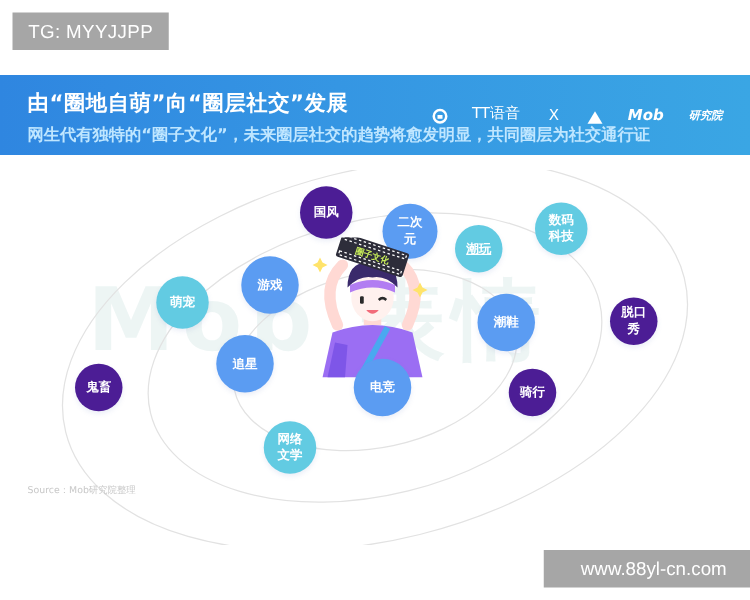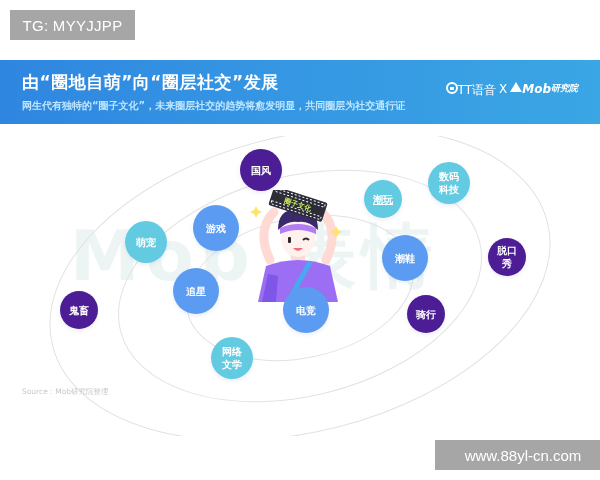--- a/index.html
+++ b/index.html
@@ -22,26 +22,26 @@
   }
   .header {
     position:absolute; left:0; top:60px; width:600px; height:64px;
     background:linear-gradient(90deg,#2f86e0 0%,#3596e3 45%,#3aa6e4 100%);
   }
   .header-title {
     position:absolute; left:22px; top:11px; font-size:17px; font-weight:bold;
     color:#ffffff; letter-spacing:0.5px;
   }
   .header-subtitle {
-    position:absolute; left:22px; top:39px; font-size:10px; color:#bfe6ff;
+    position:absolute; left:22px; top:39px; font-size:13px; color:#bfe6ff;
     font-weight:bold;
   }
   .brand {
-    position:absolute; right:22px; top:22px; display:flex; align-items:flex-start;
-    gap:0; color:#ffffff; font-size:12px;
+    position:absolute; right:22px; top:22px; display:flex; align-items:flex-end;
+    gap:20px; color:#ffffff; font-size:12px;
   }
   .tt-icon {
     width:12px; height:12px; border:2px solid #fff; border-radius:50%;
     position:relative; box-sizing:border-box;
   }
   .tt-icon::before, .tt-icon::after {
     content:""; position:absolute; top:3px; width:2px; height:3px; background:#fff;
   }
   .tt-icon::before { left:2px; } .tt-icon::after { right:2px; }
   .brand-x { font-size:12px; margin:0 3px; }
@@ -95,20 +95,22 @@
 <div class="diagram">
   <div class="watermark">Mob 表情</div>
 
   <svg class="orbits" width="600" height="300">
     <ellipse cx="300" cy="148" rx="255" ry="148" fill="none" stroke="#e2e2e2" stroke-width="1" transform="rotate(-14 300 148)"></ellipse>
     <ellipse cx="300" cy="150" rx="185" ry="110" fill="none" stroke="#e2e2e2" stroke-width="1" transform="rotate(-14 300 150)"></ellipse>
     <ellipse cx="300" cy="152" rx="115" ry="70" fill="none" stroke="#e2e2e2" stroke-width="1" transform="rotate(-12 300 152)"></ellipse>
   </svg>
 
   <div class="node c-purple" style="left:240px;top:13px;width:42px;height:42px;">国风</div>
+  <div class="node c-blue" style="left:306px;top:27px;width:44px;height:44px;">二次
+元</div>
   <div class="node c-teal" style="left:364px;top:44px;width:38px;height:38px;text-decoration:underline;">潮玩</div>
   <div class="node c-teal" style="left:428px;top:26px;width:42px;height:42px;">数码
 科技</div>
   <div class="node c-blue" style="left:193px;top:69px;width:46px;height:46px;">游戏</div>
   <div class="node c-teal" style="left:125px;top:85px;width:42px;height:42px;">萌宠</div>
   <div class="node c-purple" style="left:488px;top:102px;width:38px;height:38px;">脱口
 秀</div>
   <div class="node c-blue" style="left:382px;top:99px;width:46px;height:46px;">潮鞋</div>
   <div class="node c-purple" style="left:60px;top:155px;width:38px;height:38px;">鬼畜</div>
   <div class="node c-blue" style="left:173px;top:132px;width:46px;height:46px;">追星</div>

